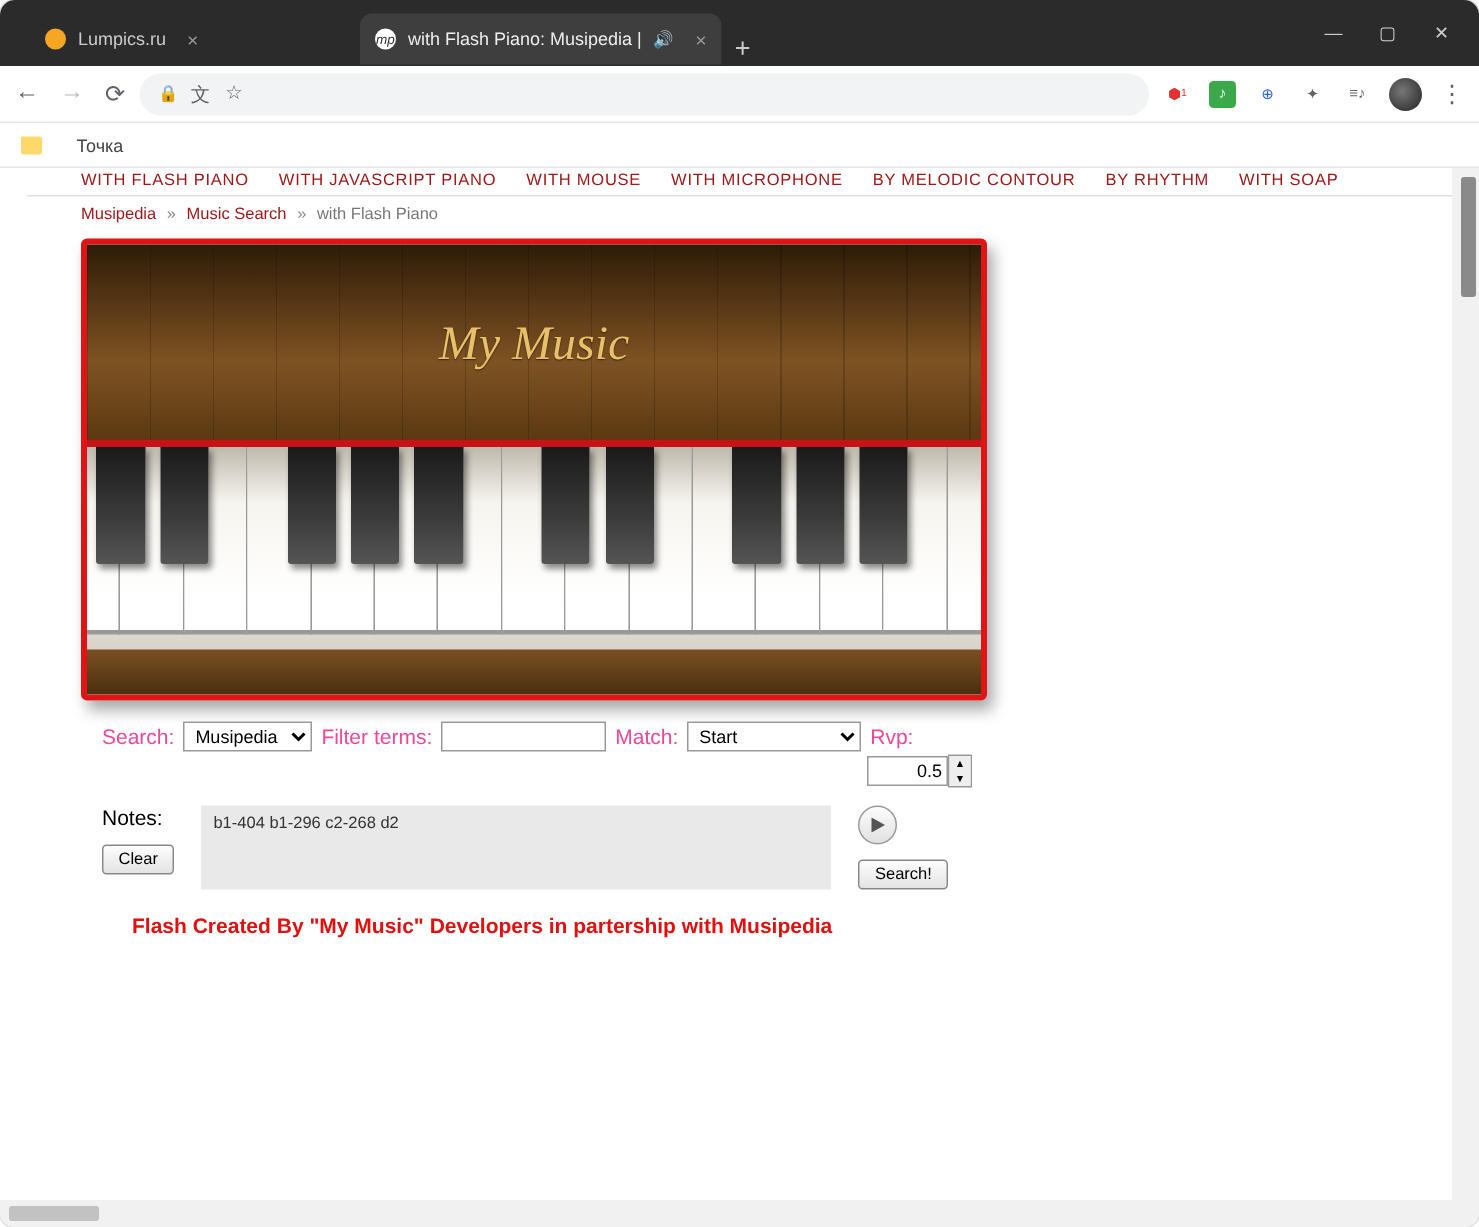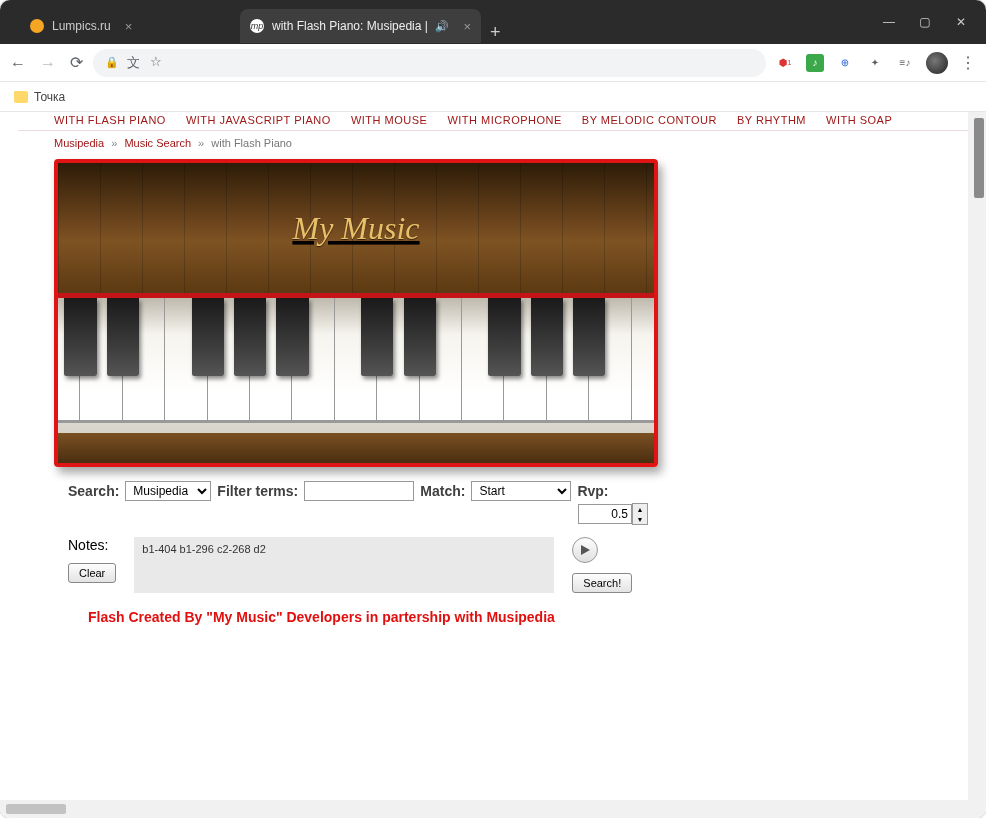--- a/index.html
+++ b/index.html
@@ -96,21 +96,21 @@
 .avatar { width:22px; height:22px; border-radius:50%; background: radial-gradient(circle at 40% 40%, #777, #222); }
 .dots { font-size:16px; color:#5f6368; cursor:pointer; }
 
 .bookmarks {
   height: 30px;
   background: #fff;
   border-bottom: 1px solid #e6e6e6;
   display:flex;
   align-items:center;
   padding: 0 14px;
-  gap: 6px;
+  gap: 23px;
   font-size: 12px;
   color:#444;
 }
 .bm-folder { width:14px; height:12px; background:#ffd86b; border-radius:1px 2px 2px 2px; position:relative; }
 
 
 .page {
   height: calc(818px - 44px - 38px - 30px);
   overflow: hidden;
   position: relative;
@@ -173,21 +173,20 @@
 }
 .piano-top {
   height: 130px;
   background:
     repeating-linear-gradient(90deg, rgba(0,0,0,0.18) 0 1px, transparent 1px 42px),
     linear-gradient(180deg, #2d1c08 0%, #6b441c 45%, #7e5323 60%, #5c3912 100%);
   position:relative;
   display:flex;
   align-items:center;
   justify-content:center;
-  text-decoration:underline;
 }
 .piano-label {
   font-family: "Brush Script MT", cursive;
   font-size: 32px;
   font-style: italic;
   color: #e9c06a;
   text-shadow: 0 1px 1px rgba(0,0,0,0.6);
 }
 .red-felt { height:5px; background:#c41417; }
 .keys-area {
@@ -228,21 +227,21 @@
 
 
 .form-row {
   display:flex;
   align-items:center;
   gap: 6px;
   font-size: 14px;
   padding: 4px 36px 2px 50px;
   flex-wrap: nowrap;
 }
-.form-row label { color:#404040;font-weight:bold; }
+.form-row label { color:#ec4899; }
 select, input[type=text], input.num {
   font-size: 12px;
   border:1px solid #999;
   padding: 1px 3px;
   height: 20px;
   background:#fff;
 }
 select { height:20px; }
 .num-wrap { display:flex; align-items:center; }
 input.num { width:54px; text-align:right; margin-right:0; }
@@ -439,21 +438,21 @@
       </div>
 
       <div class="form-row">
         <label>Search:</label>
         <select style="width:86px;">
           <option>Musipedia</option>
         </select>
         <label>Filter terms:</label>
         <input type="text" style="width: 110px;" value="">
         <label>Match:</label>
-        <select style="width:100px;">
+        <select style="width:116px;">
           <option>Start</option>
         </select>
         <label>Rvp:</label>
       </div>
       <div class="form-row" style="padding-top:0; padding-left:560px;">
         <div class="num-wrap">
           <input class="num" value="0.5" style="">
           <div class="spin">
             <button>▲</button>
             <button>▼</button>

